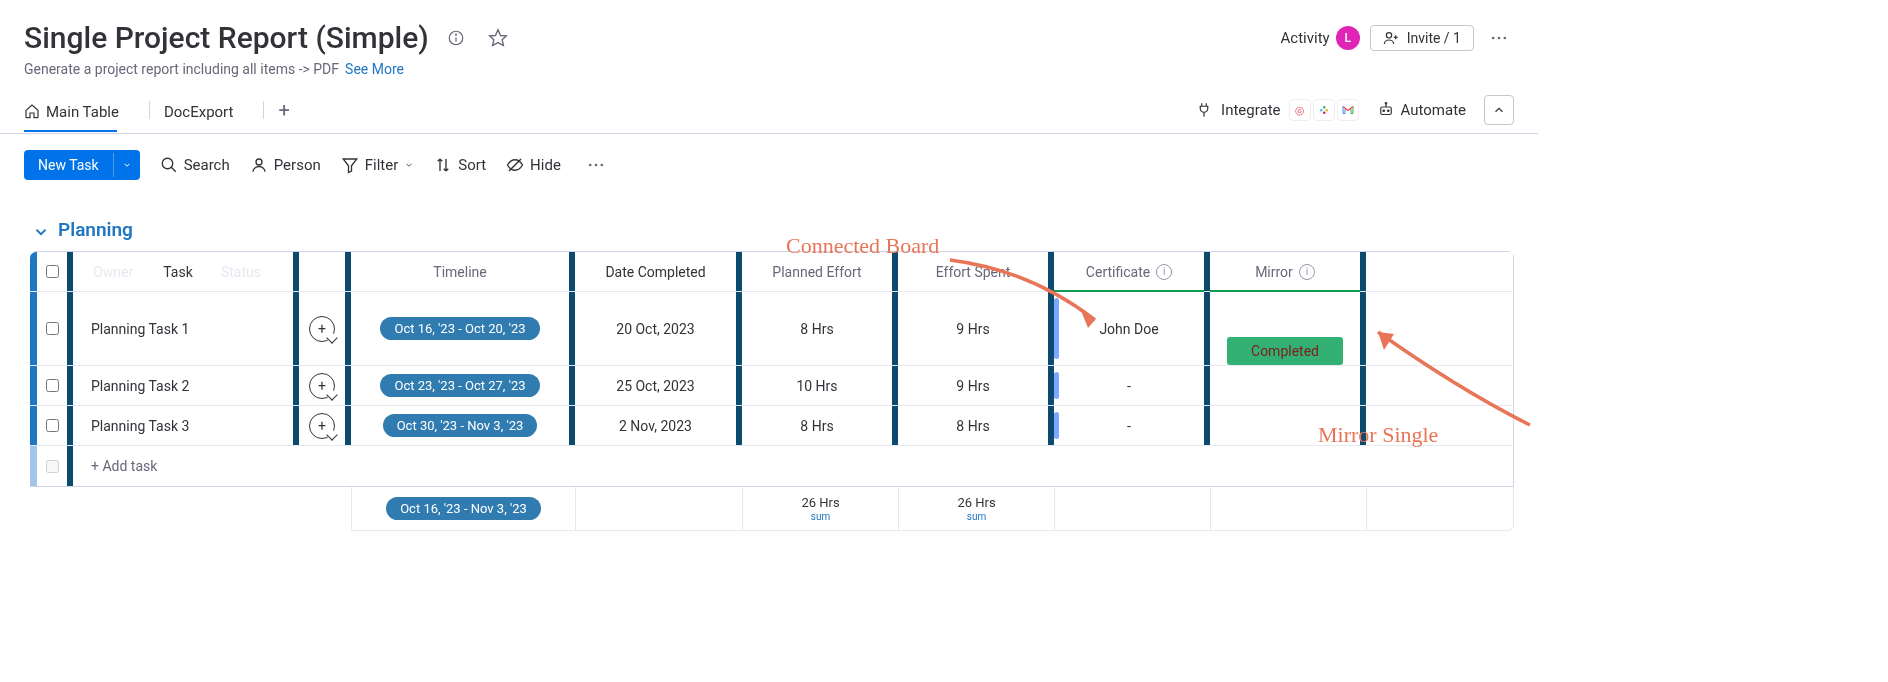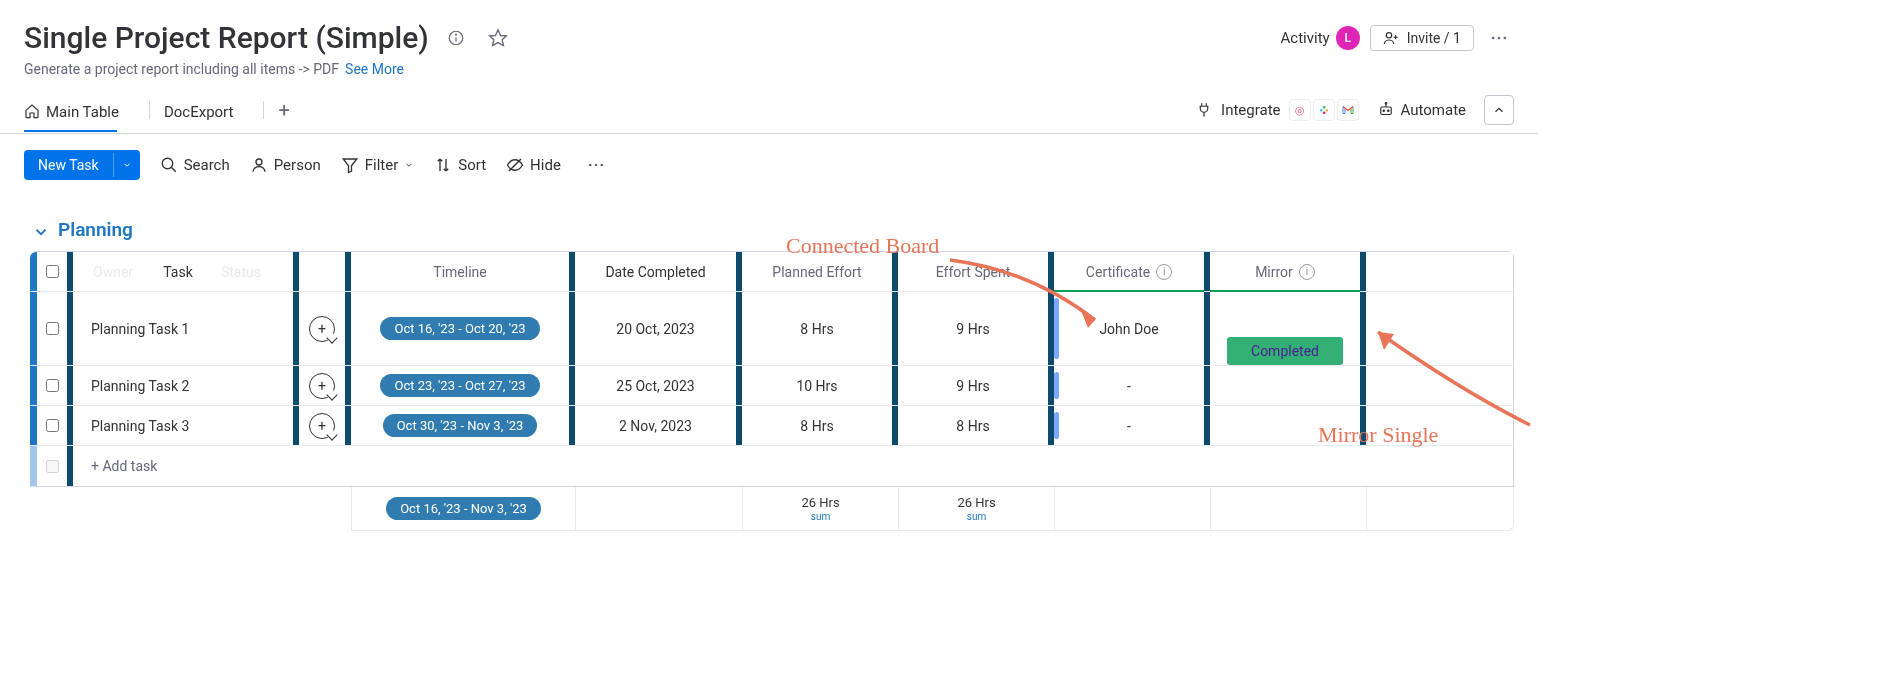--- a/index.html
+++ b/index.html
@@ -53,21 +53,21 @@
 .cell.spent { width: 156px; justify-content: center; }
 .cell.cert { width: 156px; justify-content: center; position: relative; }
 .cell.mirror { width: 156px; justify-content: center; position: relative; }
 .cell.tail { flex: 1; min-width: 20px; }
 .header-row .cell.task { justify-content: center; color: #323338; padding-left: 0; }
 .header-ghost { color: #e6e9ef; font-weight: 400; }
 .timeline-pill { background: #307cb0; color: #fff; border-radius: 999px; padding: 4px 14px; font-size: 13px; white-space: nowrap; }
 .conv-icon { width: 26px; height: 26px; border: 1.5px solid #323338; border-radius: 50%; display: inline-flex; align-items: center; justify-content: center; font-size: 14px; position: relative; }
 .conv-icon::after { content: ""; position: absolute; right: -2px; bottom: -1px; width: 7px; height: 7px; background: #fff; border-right: 1.5px solid #323338; border-bottom: 1.5px solid #323338; transform: rotate(45deg); }
 .cert-bar { position: absolute; left: 0; top: 6px; bottom: 6px; width: 5px; background: #7aa8ff; border-radius: 3px; }
-.mirror-badge { background: #33b074; color: #4c1d95; border-radius: 3px; padding: 6px 24px; font-size: 14px; margin-top: 45px; }
+.mirror-badge { background: #33b074; color: #7f1d1d; border-radius: 3px; padding: 6px 24px; font-size: 14px; margin-top: 45px; }
 .add-row .cell.task { color: #676879; cursor: pointer; }
 .footer-container { display: flex; margin-left: 6px; }
 .footer-spacer-left { width: 321px; flex-shrink: 0; }
 .footer-row { display: flex; flex: 1; border: 1px solid #e6e9ef; border-top: none; border-left: 1px solid #e6e9ef; min-height: 44px; align-items: stretch; background: #fff; border-radius: 0 0 6px 0; }
 .footer-cell { border-right: 1px solid #e6e9ef; display: flex; flex-direction: column; align-items: center; justify-content: center; font-size: 13px; }
 .footer-cell.timeline { width: 224px; }
 .footer-cell.date { width: 167px; }
 .footer-cell.planned { width: 156px; }
 .footer-cell.spent { width: 156px; }
 .footer-cell.cert { width: 156px; }

